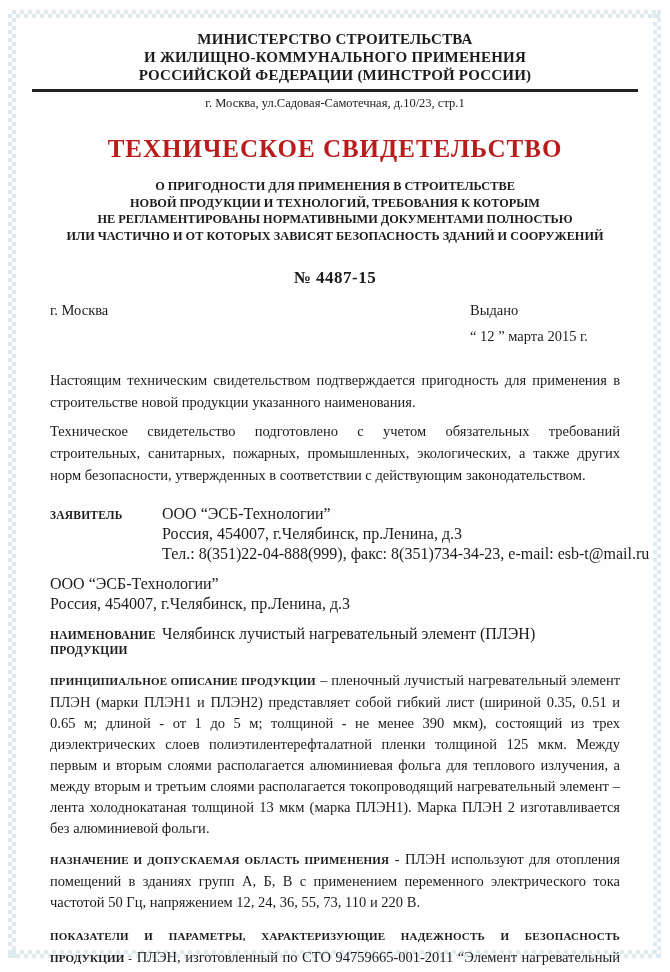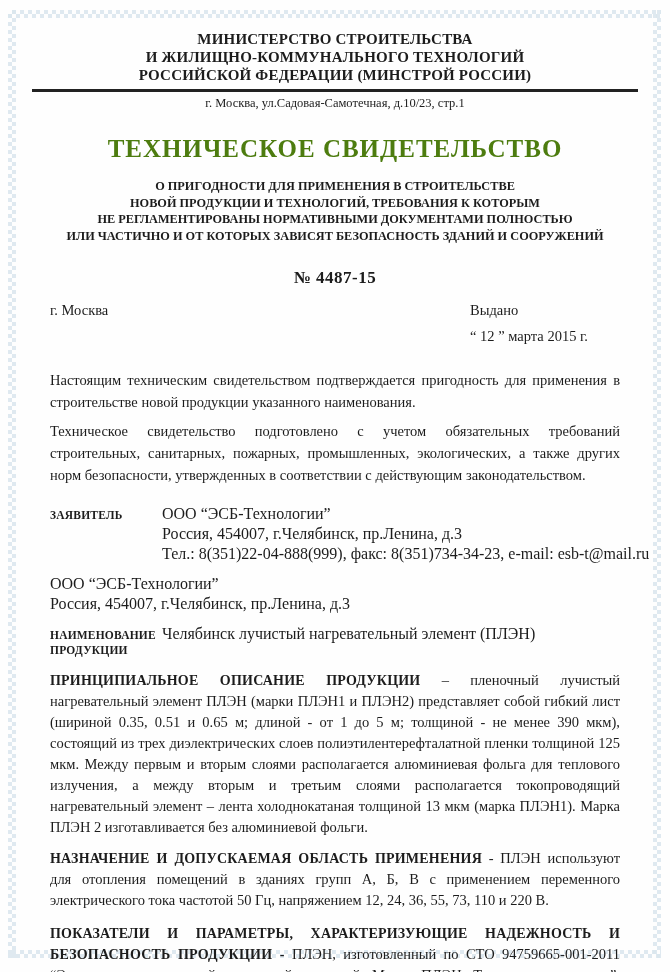--- a/index.html
+++ b/index.html
@@ -31,21 +31,21 @@
   .ministry { margin-top:30px; text-align:center; font-weight:bold; font-size:15px; line-height:18px; letter-spacing:.2px; }
   .ministry div { white-space:nowrap; }
 
   .rule { margin:5px -18px 0; height:3px; border-top:2.5px solid #222; border-bottom:1px solid #222; }
 
   .address { margin-top:4px; text-align:center; font-size:12.5px; white-space:nowrap; }
 
   .doc-title {
     margin-top:24px; text-align:center;
     font-size:25px; font-weight:bold; letter-spacing:1px;
-    color:#4d7c0f; white-space:nowrap;
+    color:#b91c1c; white-space:nowrap;
   }
 
   .subtitle { margin-top:15px; text-align:center; font-weight:bold; font-size:12.3px; line-height:16.5px; }
   .subtitle div { white-space:nowrap; }
 
   .doc-number { margin-top:24px; text-align:center; font-weight:bold; font-size:17px; letter-spacing:.5px; }
 
   .issue-row { margin-top:14px; display:flex; font-size:14.5px; }
   .issued { margin-left:auto; width:150px; }
   .issued-date { margin-top:9px; white-space:nowrap; }
@@ -57,39 +57,39 @@
   .fields { margin-top:18px; }
   .field-row { display:flex; margin-bottom:10px; }
   .field-label { flex:none; width:112px; font-weight:bold; font-size:11.5px; line-height:15px; padding-top:4px; letter-spacing:.2px; }
   .field-value { font-size:16px; line-height:20px; }
   .field-value div { white-space:nowrap; }
 
   .section { font-size:14.5px; line-height:21px; text-align:justify; }
   .s1 { margin-top:12px; }
   .s2 { margin-top:10px; }
   .s3 { margin-top:12px; }
-  .lead { font-weight:bold; font-size:14px; letter-spacing:.2px; }
+  .lead { font-weight:bold; font-size:11px; letter-spacing:.2px; }
 </style>
 </head>
 <body>
 
 <div class="page">
 
   <div class="frame">
     <div class="strip top"></div>
     <div class="strip bottom"></div>
     <div class="strip left"></div>
     <div class="strip right"></div>
   </div>
 
   <div class="content">
 
     <div class="ministry">
       <div>МИНИСТЕРСТВО СТРОИТЕЛЬСТВА</div>
-      <div>И ЖИЛИЩНО-КОММУНАЛЬНОГО ТЕХНОЛОГИЙ</div>
+      <div>И ЖИЛИЩНО-КОММУНАЛЬНОГО ПРИМЕНЕНИЯ</div>
       <div>РОССИЙСКОЙ ФЕДЕРАЦИИ (МИНСТРОЙ РОССИИ)</div>
     </div>
 
     <div class="rule"></div>
 
     <div class="address">г. Москва,  ул.Садовая-Самотечная,  д.10/23, стр.1</div>
 
     <h1 class="doc-title">ТЕХНИЧЕСКОЕ СВИДЕТЕЛЬСТВО</h1>
 
     <div class="subtitle">

